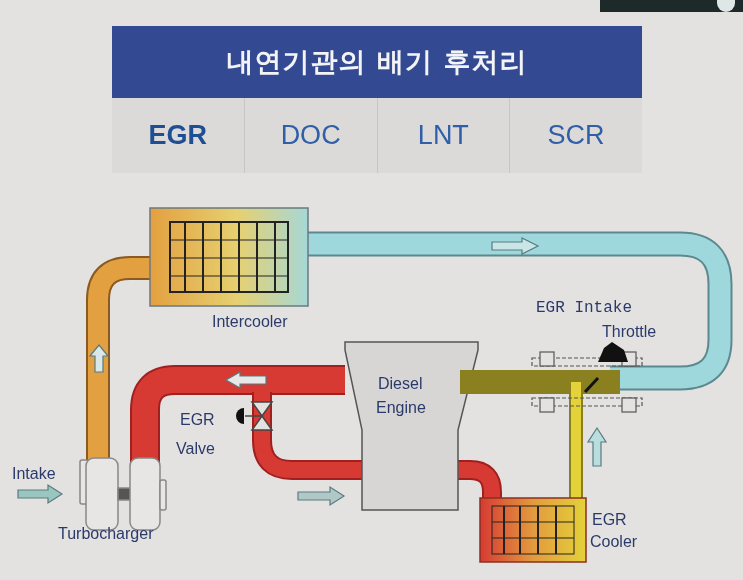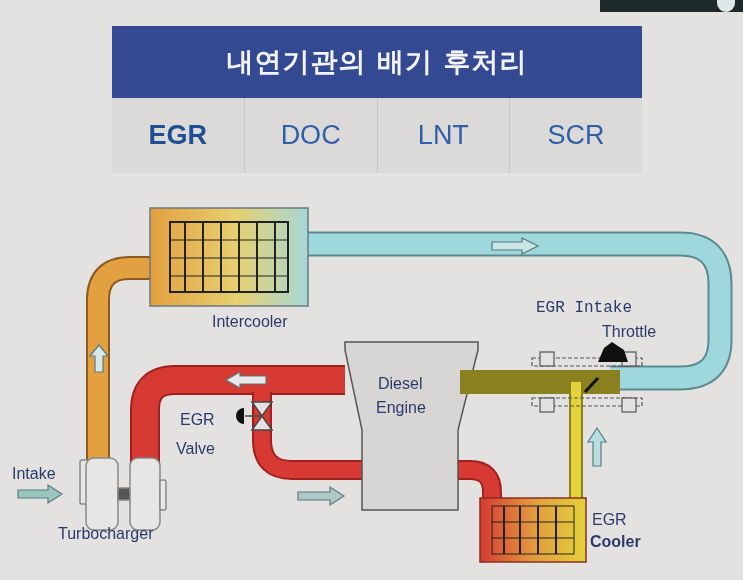--- a/index.html
+++ b/index.html
@@ -135,13 +135,13 @@
 <div class="lbl" style="left:176px;top:312px;margin-left:36px;">Intercooler</div>
 <div class="lbl" style="left:536px;top:298px;font-family:Liberation Mono, monospace;">EGR Intake</div>
 <div class="lbl" style="left:572px;top:322px;margin-left:30px;">Throttle</div>
 <div class="lbl" style="left:378px;top:374px;">Diesel</div>
 <div class="lbl" style="left:376px;top:398px;">Engine</div>
 <div class="lbl" style="left:180px;top:410px;">EGR</div>
 <div class="lbl" style="left:176px;top:439px;">Valve</div>
 <div class="lbl" style="left:12px;top:464px;">Intake</div>
 <div class="lbl" style="left:58px;top:524px;">Turbocharger</div>
 <div class="lbl" style="left:592px;top:510px;">EGR</div>
-<div class="lbl" style="left:590px;top:532px;font-weight:bold;">Cooler</div>
+<div class="lbl" style="left:590px;top:532px;">Cooler</div>
 
 </body></html>

